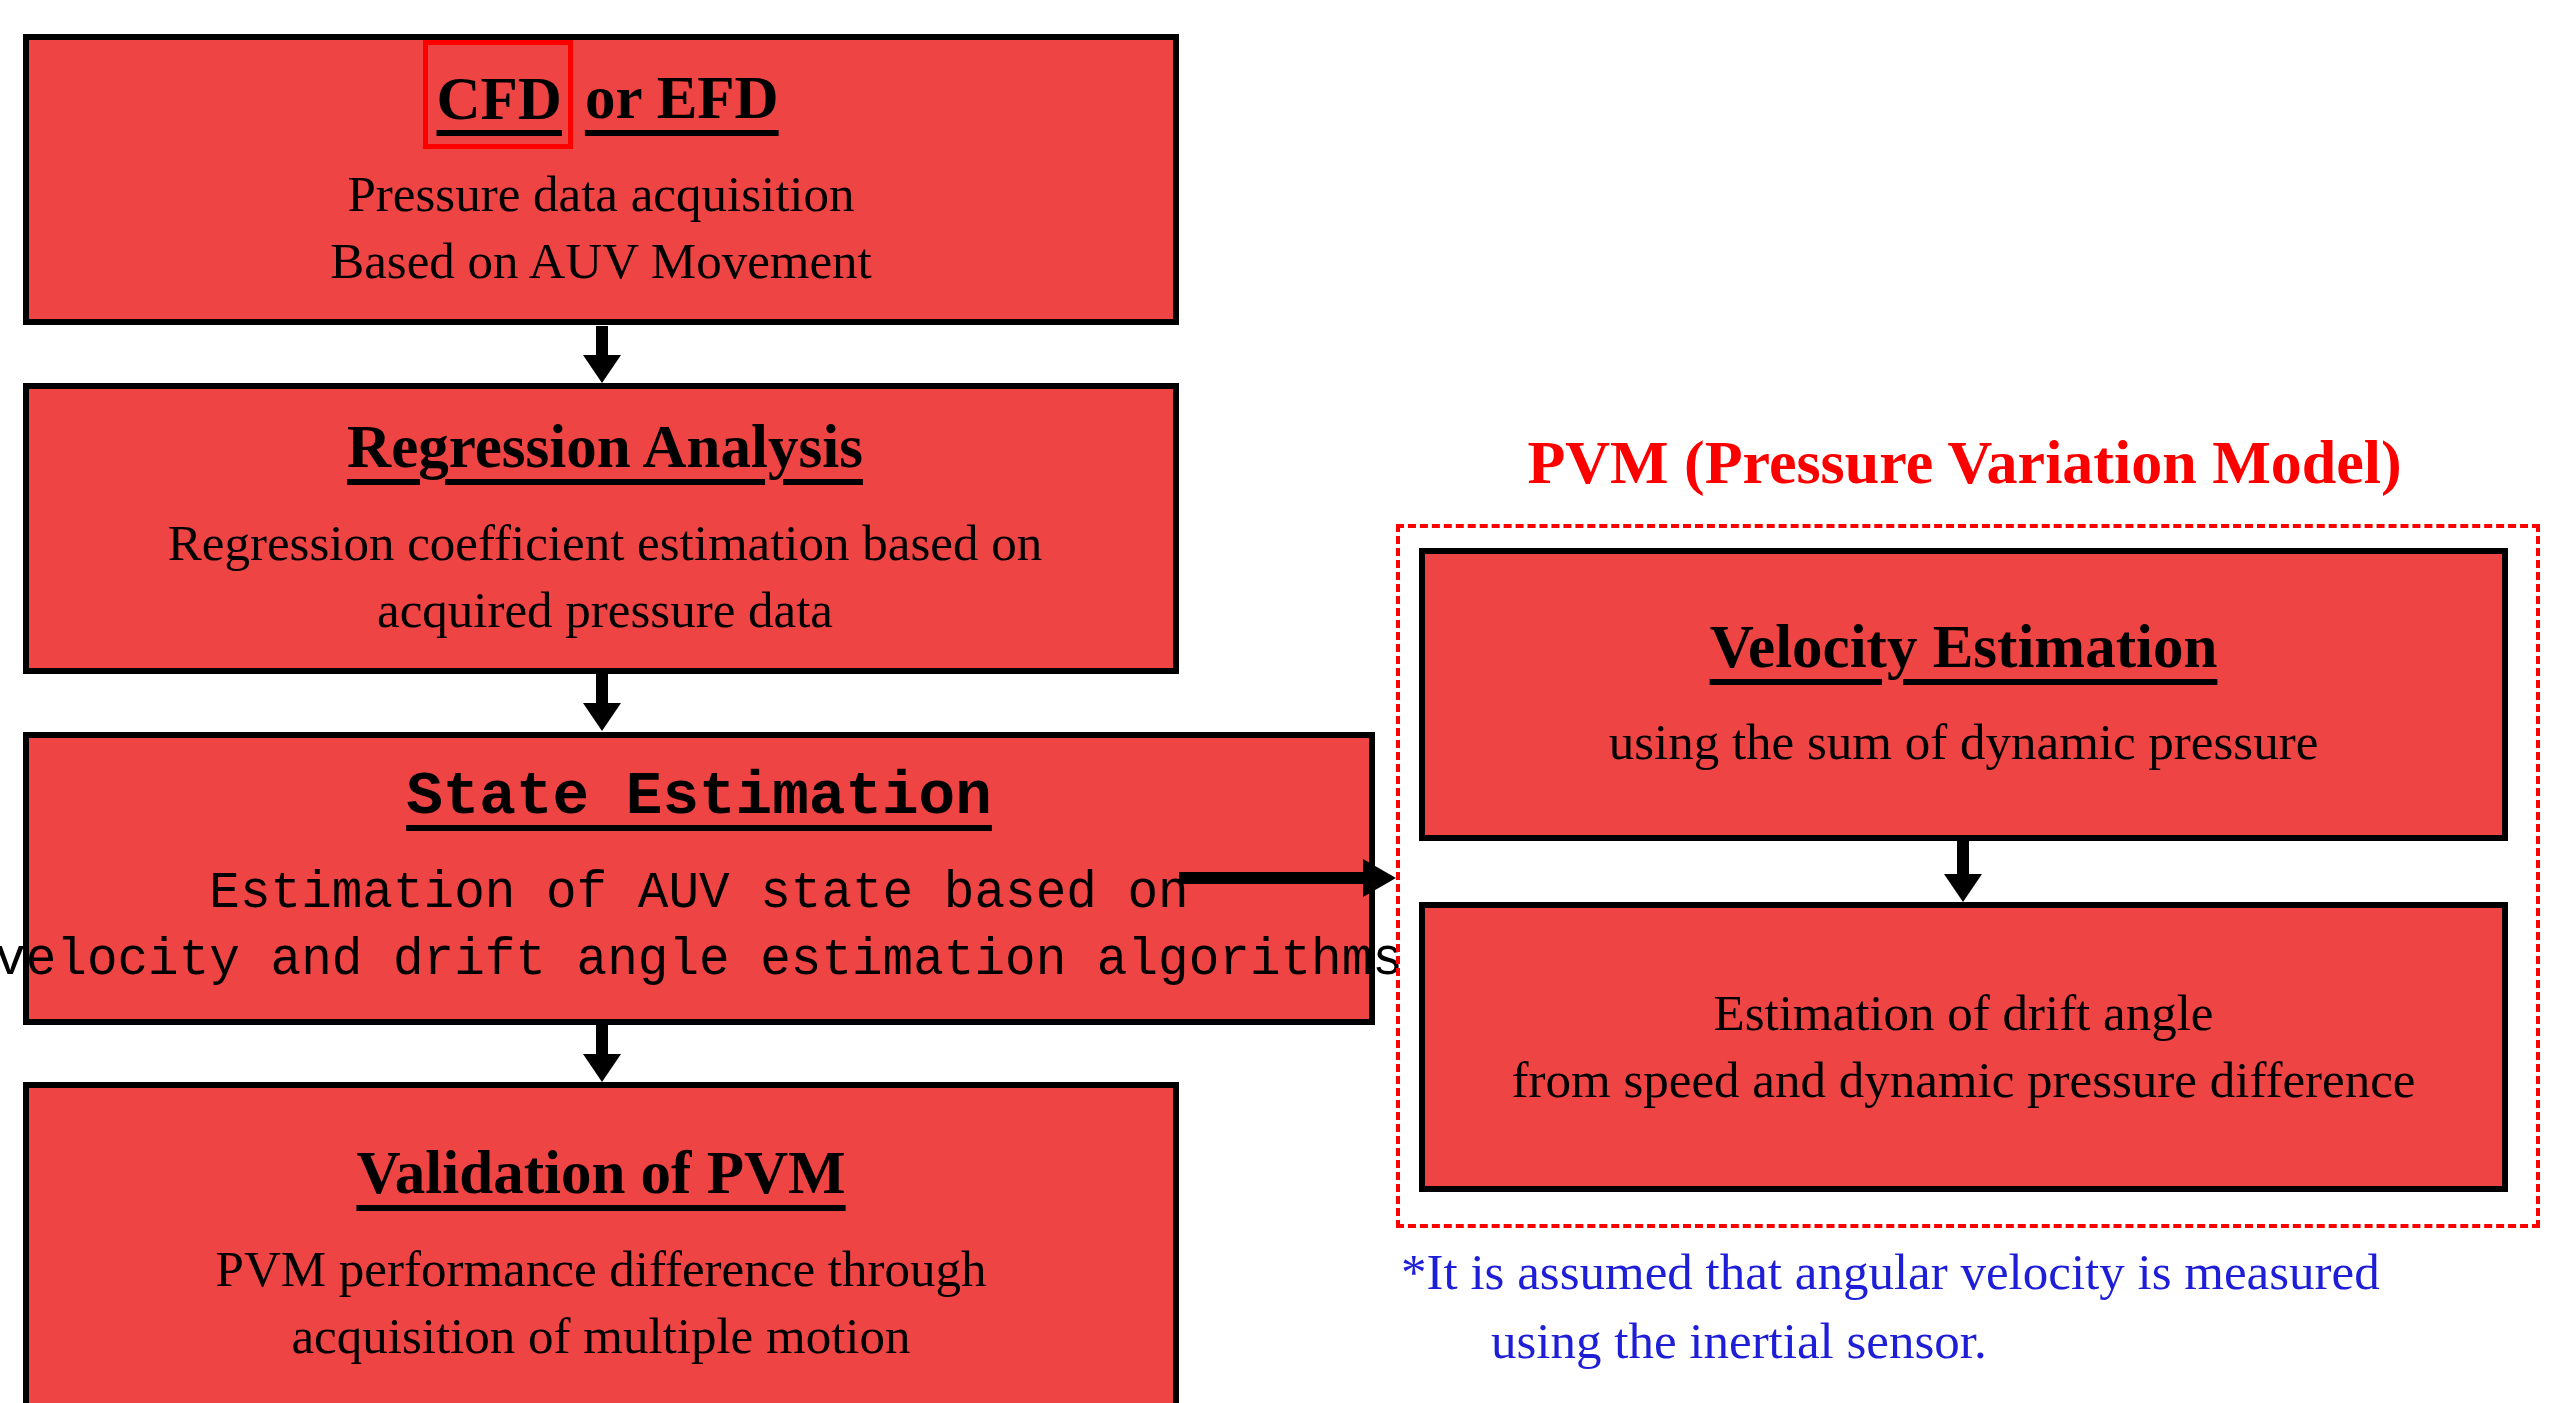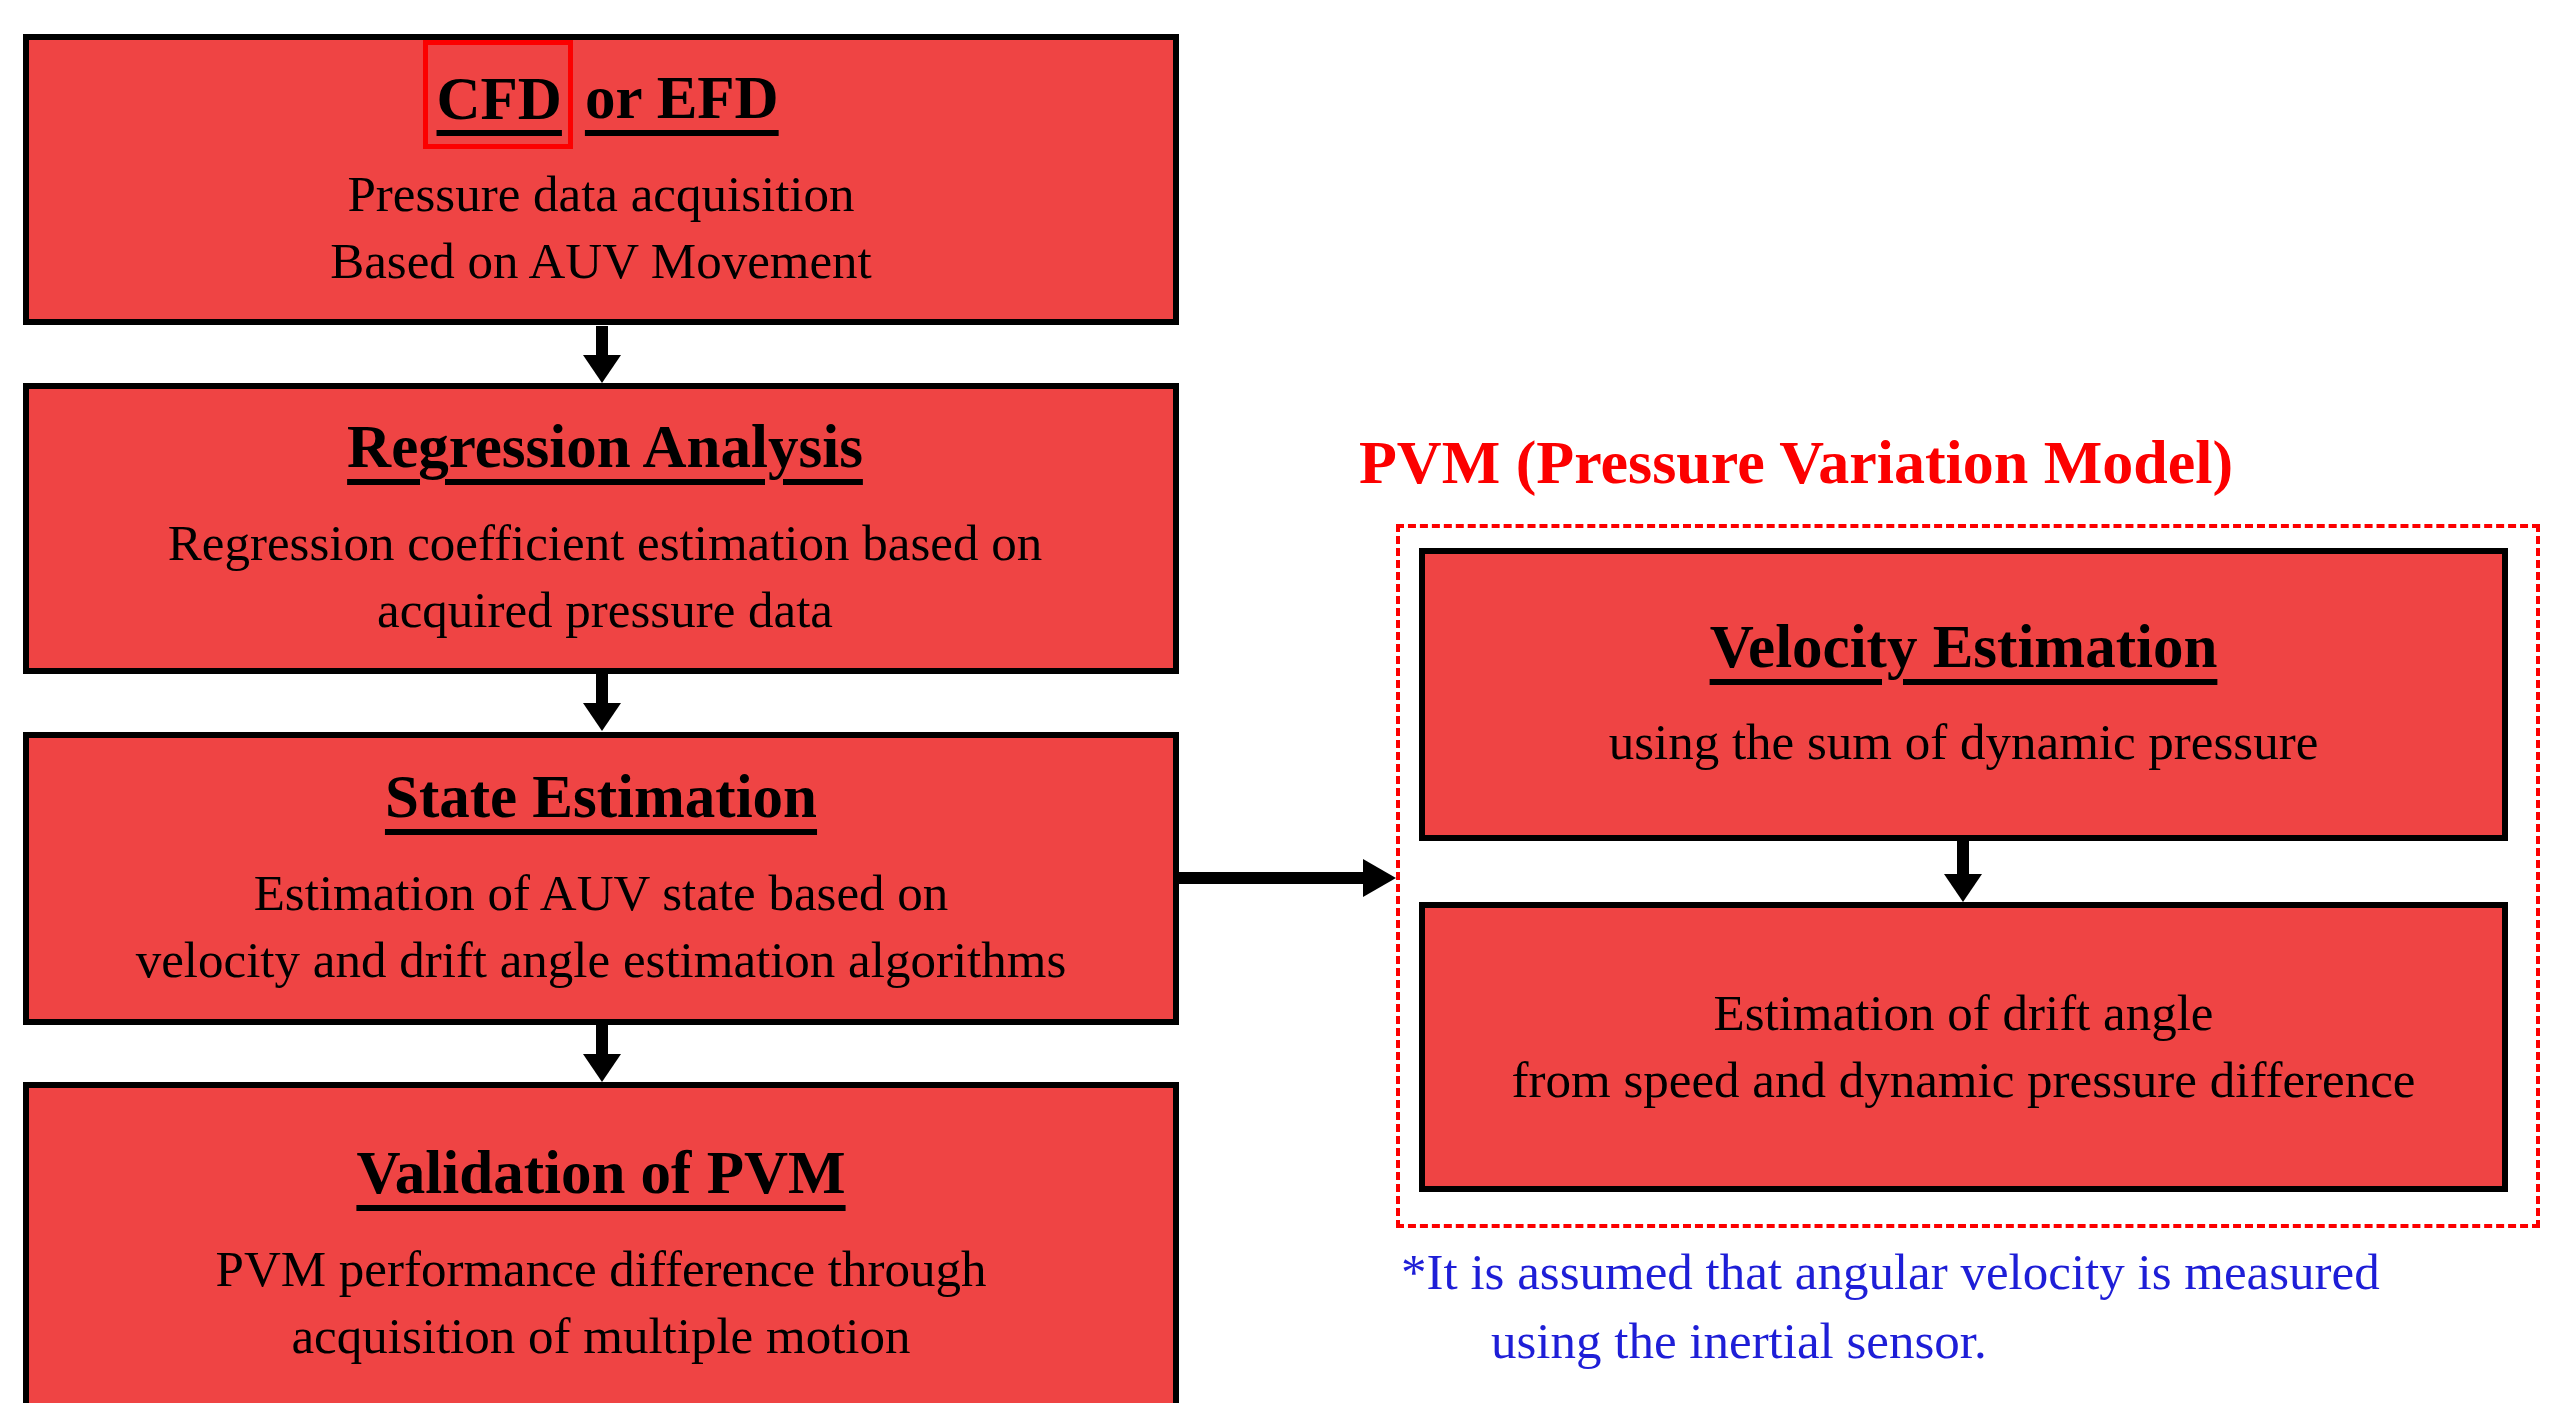--- a/index.html
+++ b/index.html
@@ -47,37 +47,37 @@
   }
   .body-line {
     font-size: 51px;
     line-height: 67px;
     white-space: nowrap;
   }
 
   
   .box-cfd        { left: 23px;  top: 34px;   width: 1156px; height: 291px; }
   .box-regression { left: 23px;  top: 383px;  width: 1156px; height: 291px; padding-left: 8px; }
-  .box-state      { left: 23px;  top: 732px;  width: 1156px; height: 293px; }
+  .box-state      { left: 23px;  top: 732px;  width: 1352px; height: 293px; font-family: Liberation Mono, monospace; }
   .box-validation { left: 23px;  top: 1082px; width: 1156px; height: 345px; }
 
   
   .red-rect {
     border: 5.7px solid var(--red);
     padding: 19.6px 6.5px 13px 8.2px;
     margin-right: 11.5px;
   }
 
   
   .pvm-heading {
     position: absolute;
     left: 1359px;
     top: 427px;
     width: 1211px;
-    text-align: left;
+    text-align: center;
     font-size: 62px;
     font-weight: bold;
     color: var(--red);
     white-space: nowrap;
   }
   .pvm-dashed {
     position: absolute;
     left: 1396px;
     top: 524px;
     width: 1144px;

